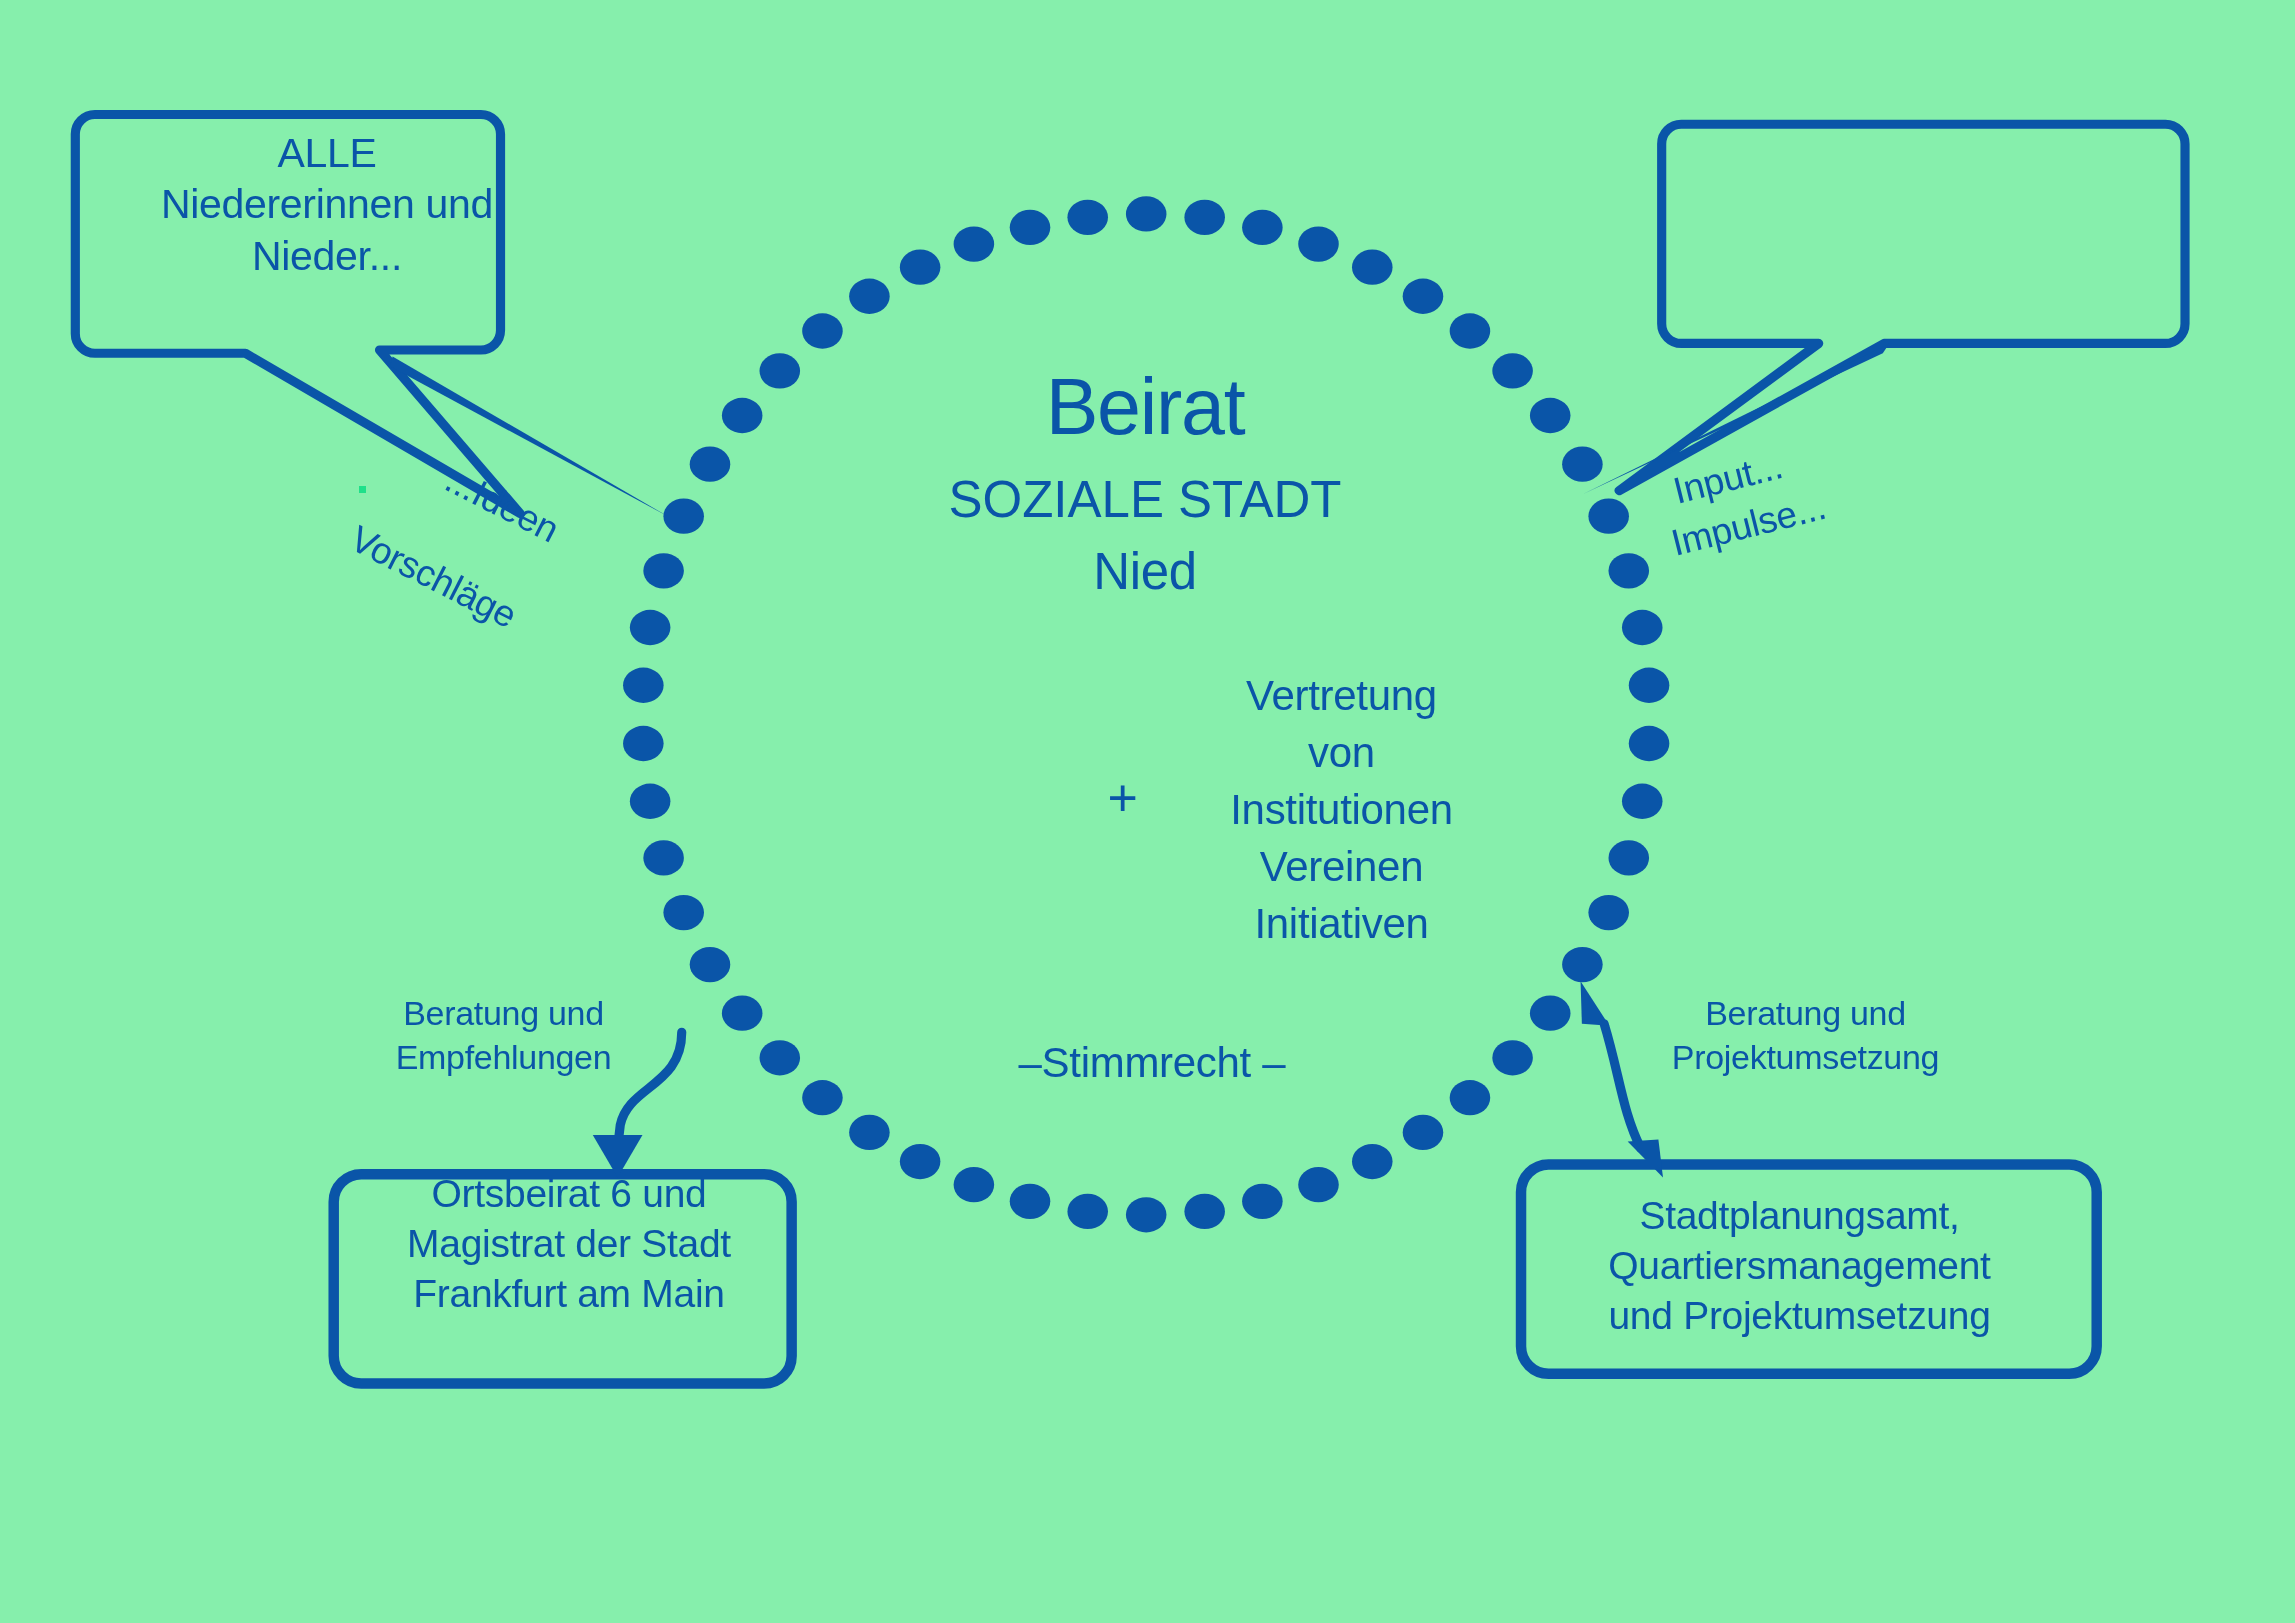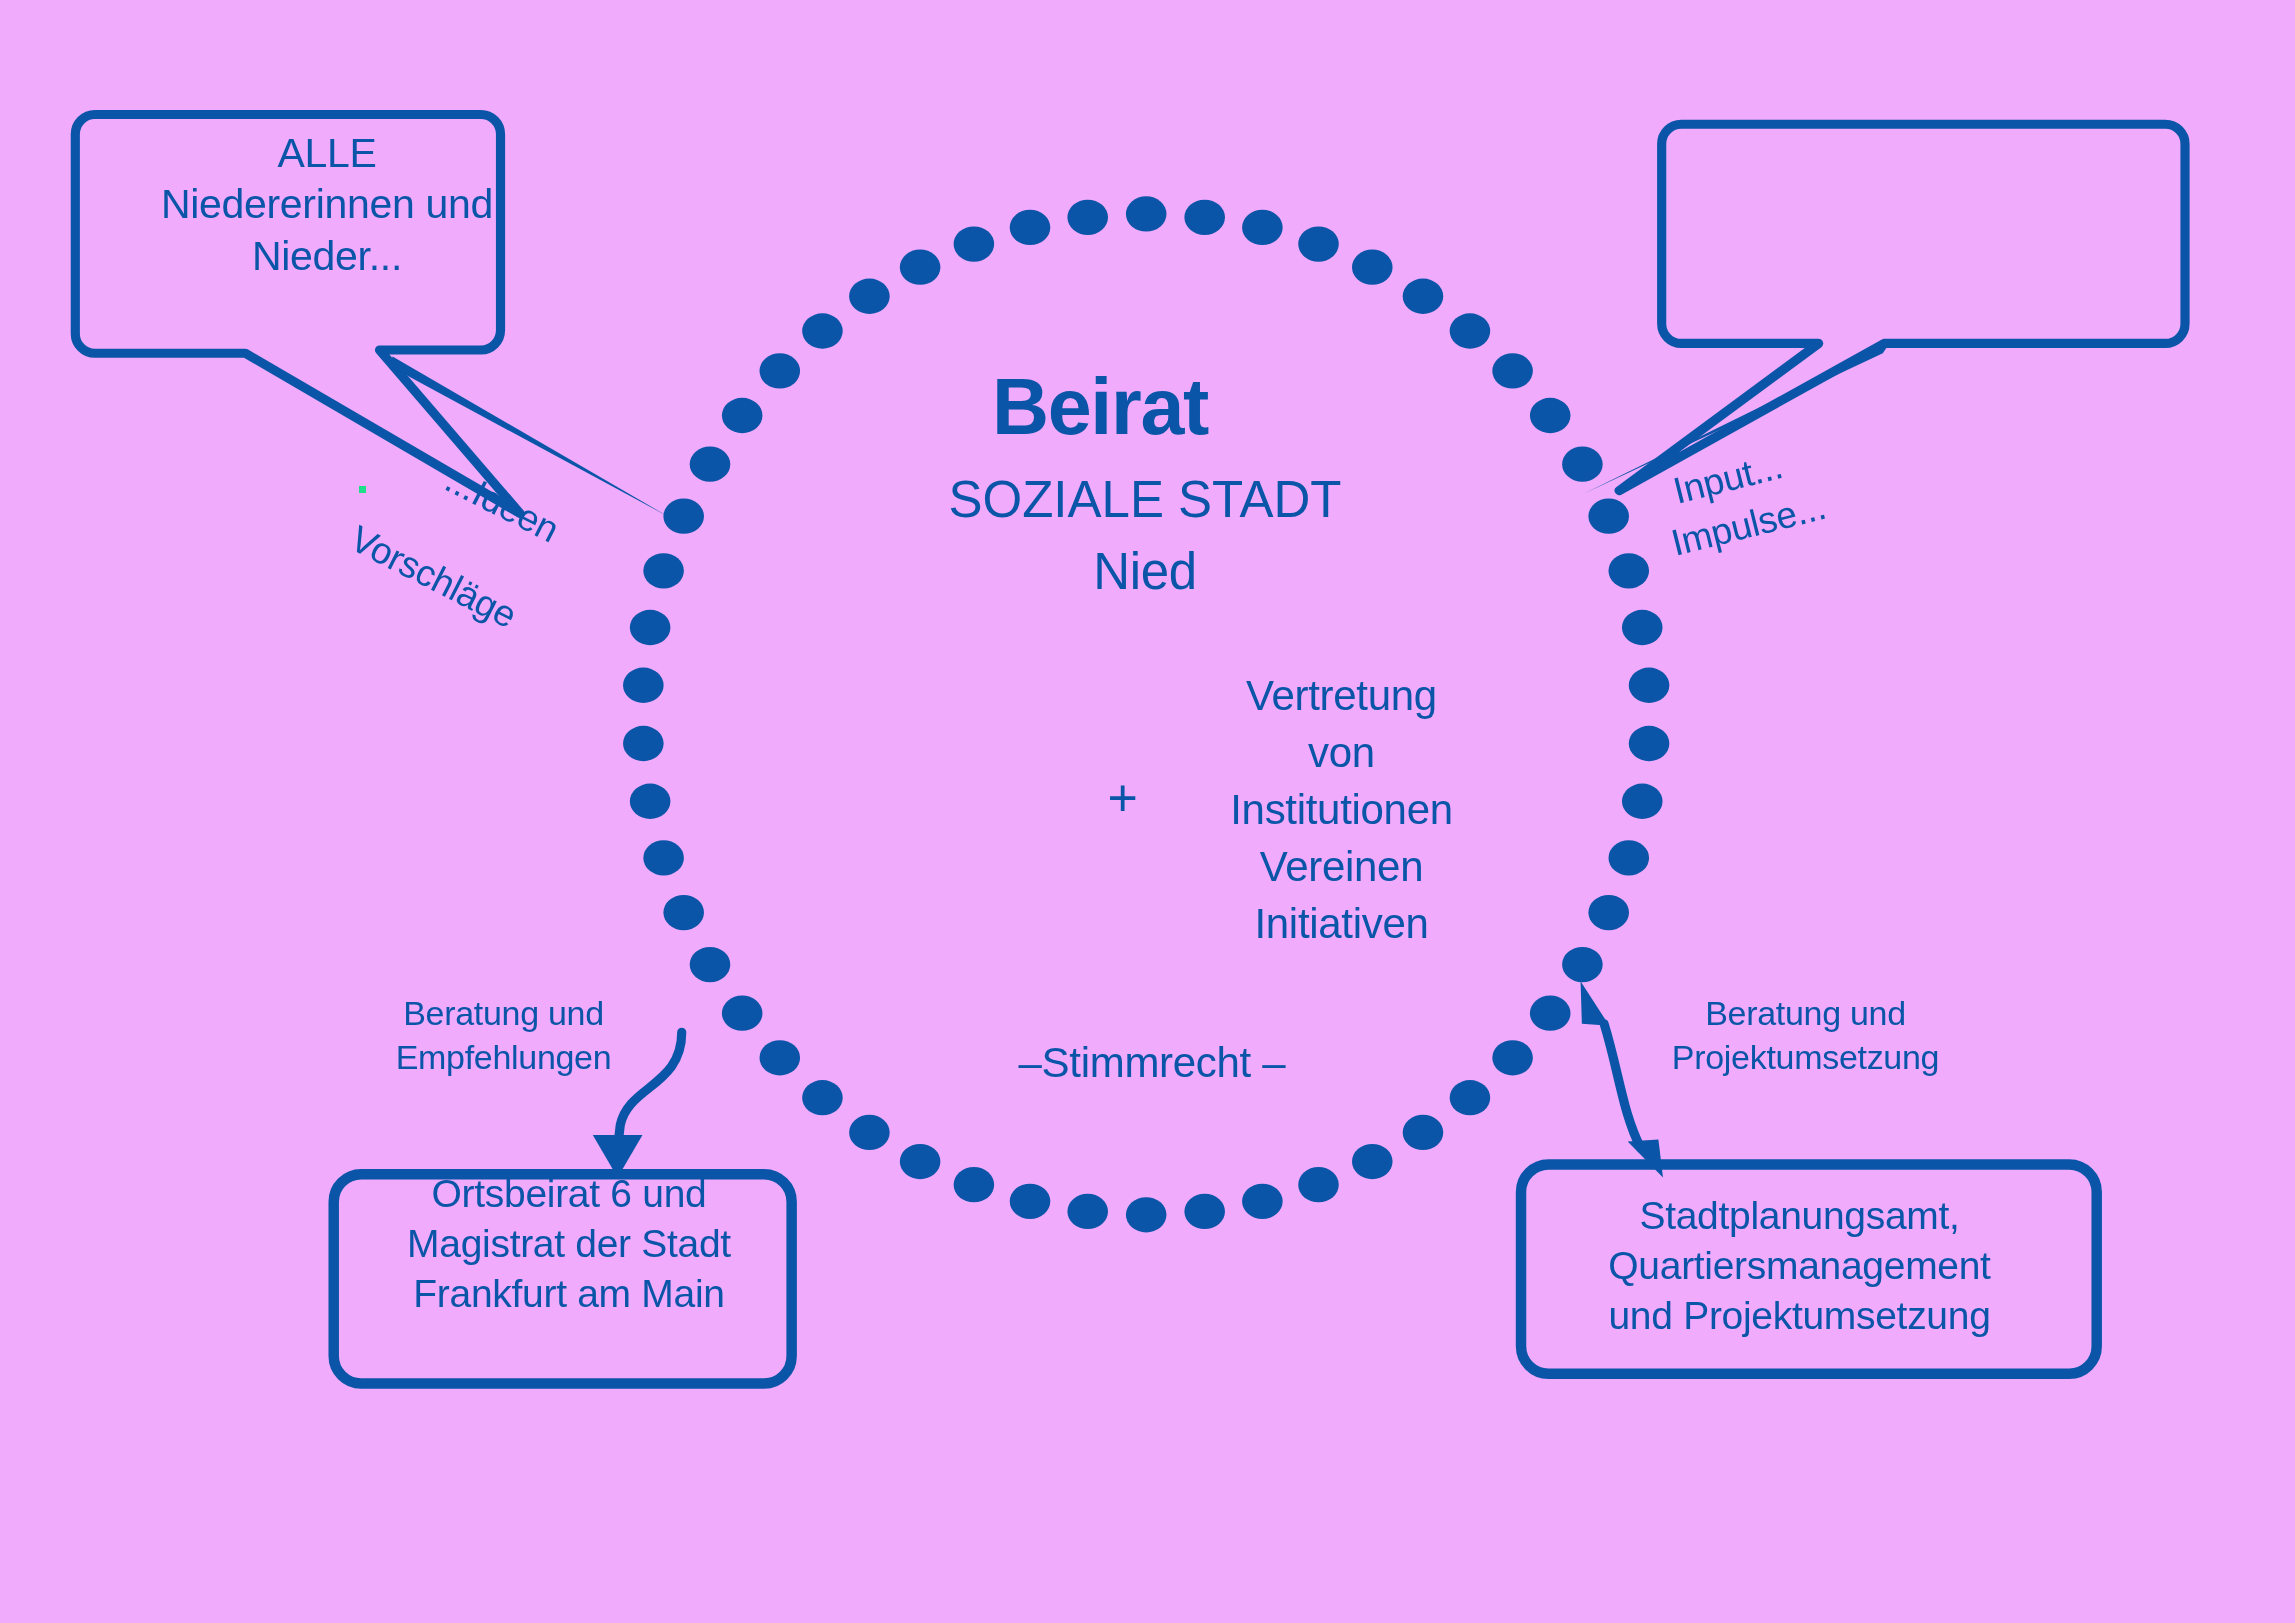--- a/index.html
+++ b/index.html
@@ -4,21 +4,21 @@
 <style>
   html, body {
     margin: 0;
     padding: 0;
     background: #e2e2e2;
   }
   #stage {
     position: relative;
     width: 2295px;
     height: 1623px;
-    background: #f0abfc;
+    background: #86efac;
     overflow: hidden;
     font-family: "Liberation Sans", sans-serif;
     color: #0a55a8;
   }
   #vec {
     position: absolute;
     left: 0; top: 0;
     width: 2295px;
     height: 1623px;
   }
@@ -34,22 +34,22 @@
   
   .bubble-text {
     font-size: 41px;
     line-height: 1.25;
   }
   #bubble-left-text  { left: 98px; top: 128px;  width: 458px; }
   #bubble-right-text { left: 1665px; top: 157px; width: 458px; }
 
   
   #beirat-title {
-    left: 773px; top: 363px; width: 654px;
-    font-size: 79px; font-weight: bold; letter-spacing: -1.3px;
+    left: 818px; top: 363px; width: 654px;
+    font-size: 79px; font-weight: normal; letter-spacing: -1.3px;
   }
   #beirat-sub1 {
     left: 818px; top: 471px; width: 654px;
     font-size: 51px; letter-spacing: 0px;
   }
   #beirat-sub2 {
     left: 818px; top: 543px; width: 654px;
     font-size: 51px;
   }
   .col {

